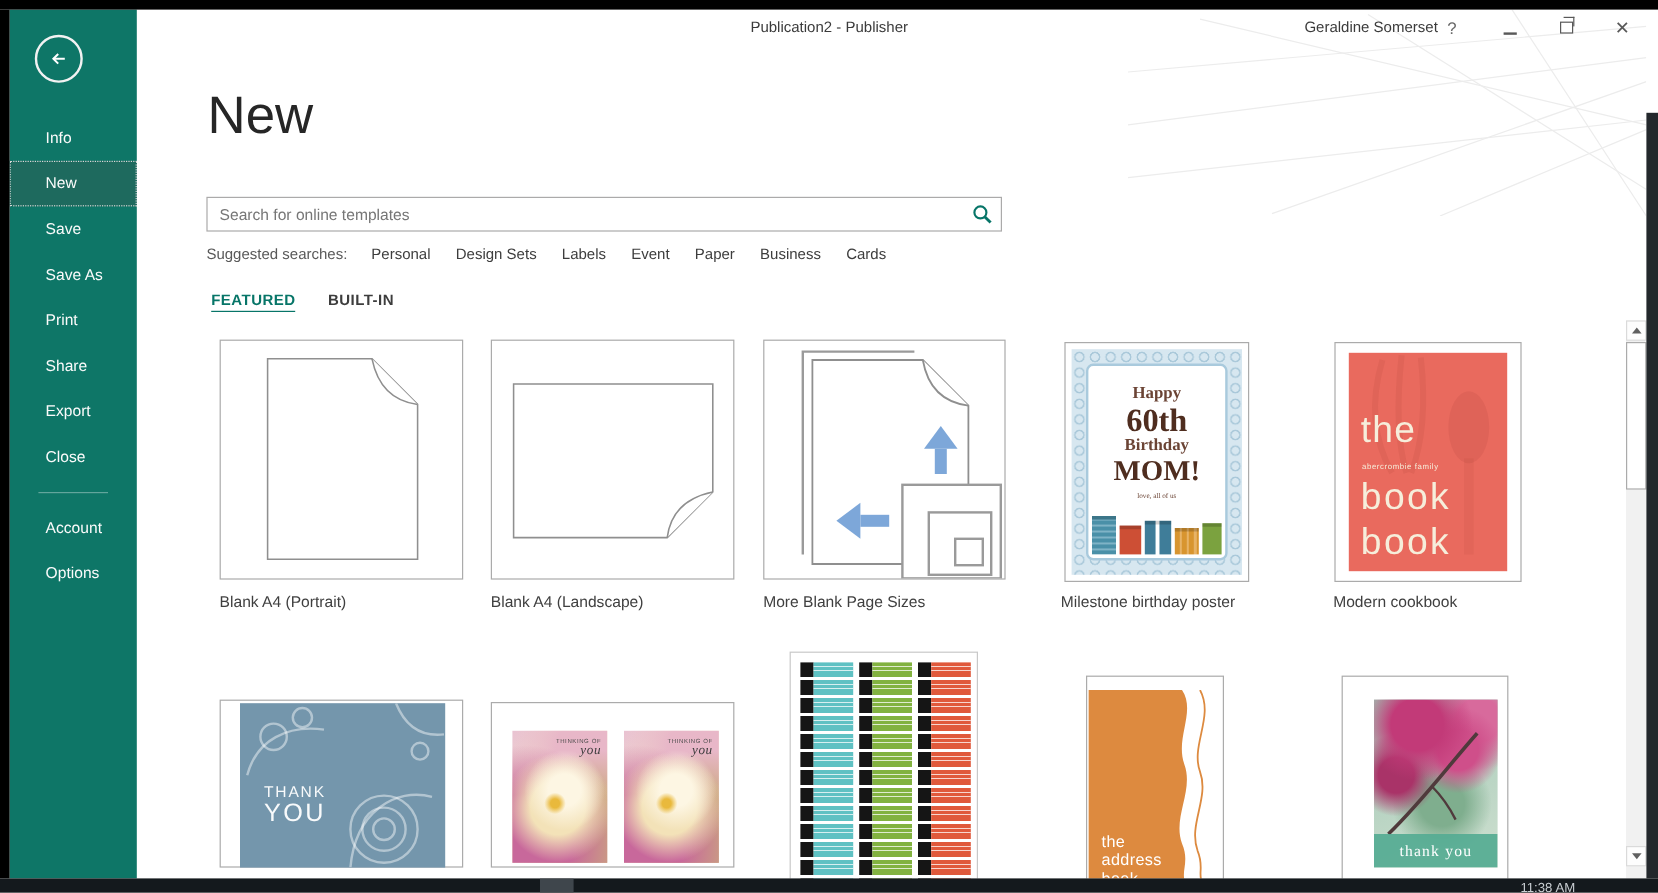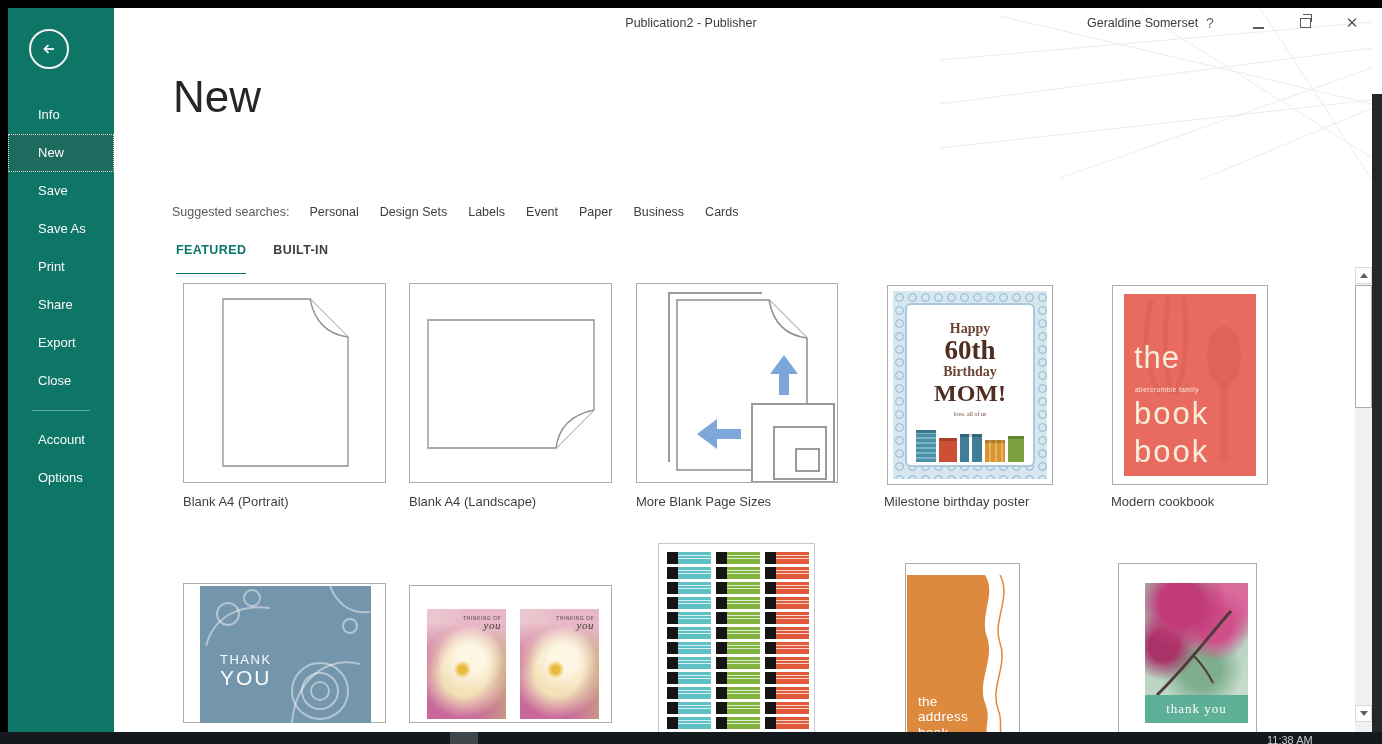--- a/index.html
+++ b/index.html
@@ -49,21 +49,21 @@
               padding:0 0 0 10px;font-size:13px;color:#444;font-family:"Liberation Sans",sans-serif;background:transparent;}
   #search-box input::placeholder{color:#767676;opacity:1;}
   #search-icon{position:absolute;right:7px;top:5px;cursor:pointer;}
 
   #suggested{left:39px;top:197px;font-size:12.5px;color:#595959;z-index:1;display:flex;}
   #suggested .lbl{margin-right:20px;}
   #suggested .term{color:#3d3d3d;margin-right:21px;cursor:pointer;}
 
   #tabs{left:43px;top:235px;z-index:1;display:flex;}
   .tab{font-size:12.5px;letter-spacing:.4px;cursor:pointer;}
-  .tab.active{color:var(--featured);font-weight:700;border-bottom:1px solid var(--featured);padding-bottom:16px;}
+  .tab.active{color:var(--featured);font-weight:700;border-bottom:1px solid var(--featured);padding-bottom:2px;}
   .tab.inactive{color:#3d3d3d;font-weight:700;margin-left:27px;}
 
   .card{position:absolute;background:#fff;border:1px solid #ababab;box-sizing:border-box;cursor:pointer;}
   .caption{position:absolute;top:486px;font-size:13px;color:#3f3f3f;z-index:1;}
 
   
   .poster-frame{position:absolute;left:5px;top:5px;right:5px;bottom:5px;background:#d7e7f0;
      background-image:radial-gradient(circle 4.5px at 6.5px 6.5px, rgba(0,0,0,0) 3px, #a6c6d8 3.2px, #a6c6d8 4.2px, rgba(0,0,0,0) 4.6px);
      background-size:13px 13px;}
   .poster-inner{position:absolute;left:12px;top:12px;right:12px;bottom:12px;background:#fff;
@@ -195,20 +195,27 @@
         <line x1="120" y1="170" x2="432" y2="60"></line>
         <line x1="200" y1="4" x2="432" y2="150"></line>
         <line x1="0" y1="140" x2="432" y2="92"></line>
         <line x1="260" y1="172" x2="432" y2="100"></line>
         <line x1="320" y1="0" x2="432" y2="172"></line>
       </g>
     </svg>
 
     <div class="abs" id="page-title">New</div>
 
+    <div class="abs" id="search-box">
+      <input type="text" placeholder="Search for online templates" style="">
+      <svg id="search-icon" width="17" height="17" viewBox="0 0 17 17">
+        <circle cx="7" cy="7" r="5" fill="none" stroke="#077568" stroke-width="1.8"></circle>
+        <line x1="10.8" y1="10.8" x2="15.5" y2="15.5" stroke="#077568" stroke-width="2.4"></line>
+      </svg>
+    </div>
 
     <div class="abs" id="suggested">
       <span class="lbl">Suggested searches:</span>
       <span class="term">Personal</span>
       <span class="term">Design Sets</span>
       <span class="term">Labels</span>
       <span class="term">Event</span>
       <span class="term">Paper</span>
       <span class="term">Business</span>
       <span class="term">Cards</span>
@@ -238,21 +245,21 @@
         <path d="M132,16 Q138,50 170,54" fill="#fff" stroke="#8f8f8f" stroke-width="1.5"></path>
         <polygon points="133,90 147,71 161,90" fill="#7DA7D9"></polygon>
         <rect x="142" y="90" width="10" height="21" fill="#7DA7D9"></rect>
         <polygon points="60,150 80,135 80,165" fill="#7DA7D9"></polygon>
         <rect x="80" y="145" width="24" height="10" fill="#7DA7D9"></rect>
         <rect x="115" y="120" width="82" height="78" fill="#fff" stroke="#9a9a9a" stroke-width="2"></rect>
         <rect x="137" y="143" width="52" height="52" fill="#fff" stroke="#9a9a9a" stroke-width="2"></rect>
         <rect x="159" y="165" width="23" height="22" fill="#fff" stroke="#9a9a9a" stroke-width="2"></rect>
       </svg>
     </div>
-    <div class="card" style="left:754px;top:277px;width:166px;height:200px;padding-left:43px;">
+    <div class="card" style="left:754px;top:277px;width:154px;height:200px;padding-left:43px;">
       <div class="poster-frame">
         <div class="poster-inner">
           <div class="p-happy">Happy</div>
           <div class="p-60">60th</div>
           <div class="p-bday">Birthday</div>
           <div class="p-mom">MOM!</div>
           <div class="p-love">love, all of us</div>
           <div class="gifts">
             <div class="gift g1"></div>
               <div class="gift g2"></div>

